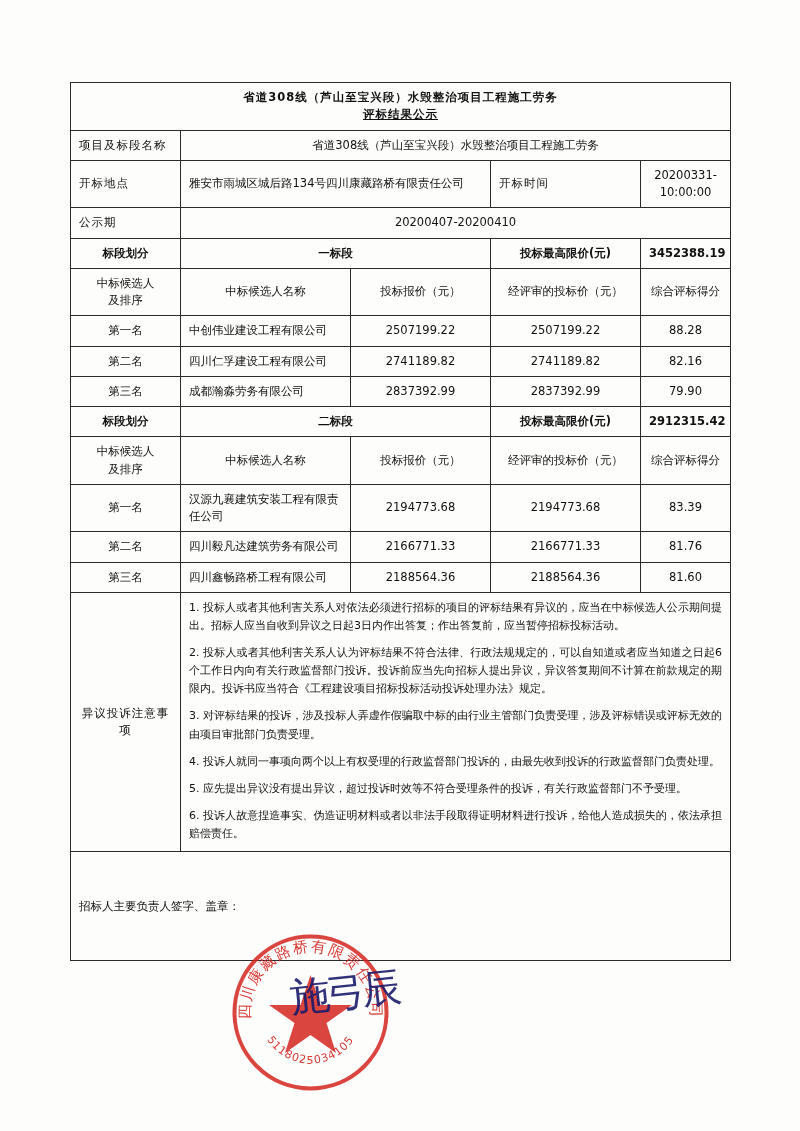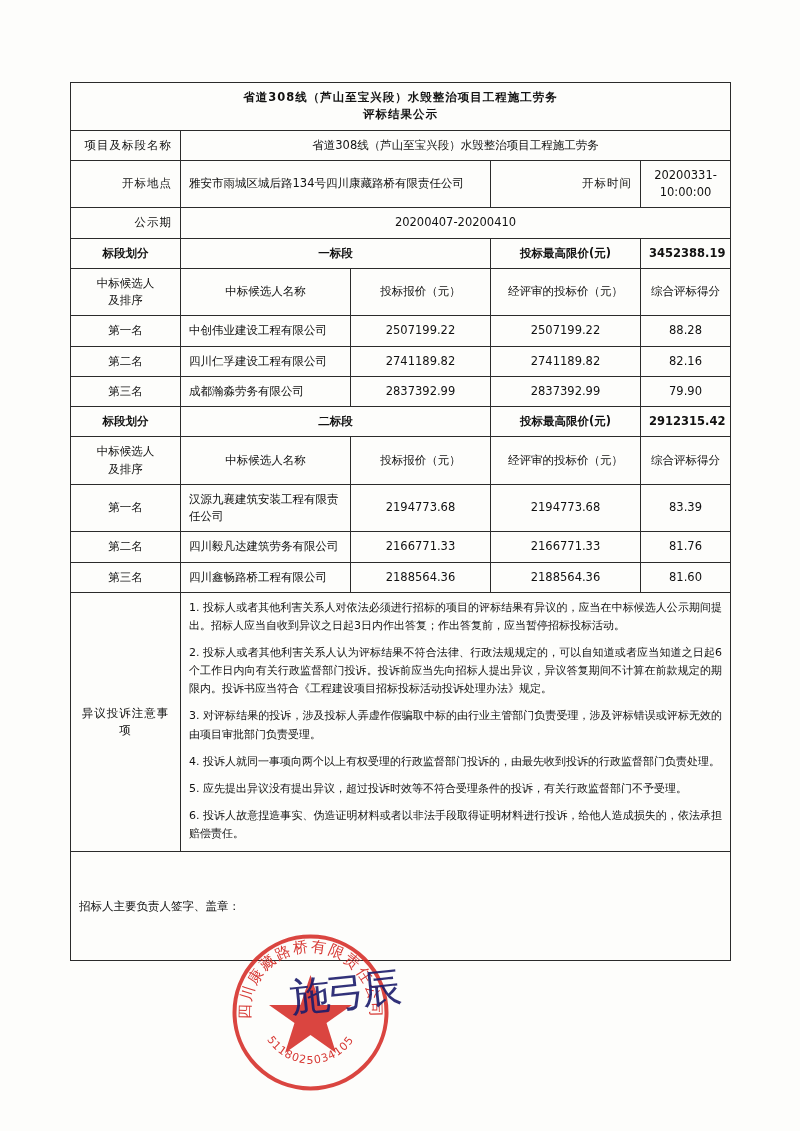--- a/index.html
+++ b/index.html
@@ -29,23 +29,23 @@
     vertical-align:middle;
   }
   .title-cell{
     text-align:center;
     font-size:17px;
     font-weight:bold;
     padding:14px 8px 16px 8px;
     line-height:1.6;
     letter-spacing:1px;
   }
-  .title-line2{display:block;}
+  .title-line2{display:block;text-decoration:underline;}
   .lbl{
-    text-align:right;
+    text-align:left;
     font-size:11.5px;
     letter-spacing:1px;
   }
   .val{
     text-align:center;
   }
   .val-left{
     text-align:left;
   }
   .ctr{text-align:center;margin-left:30px;}

